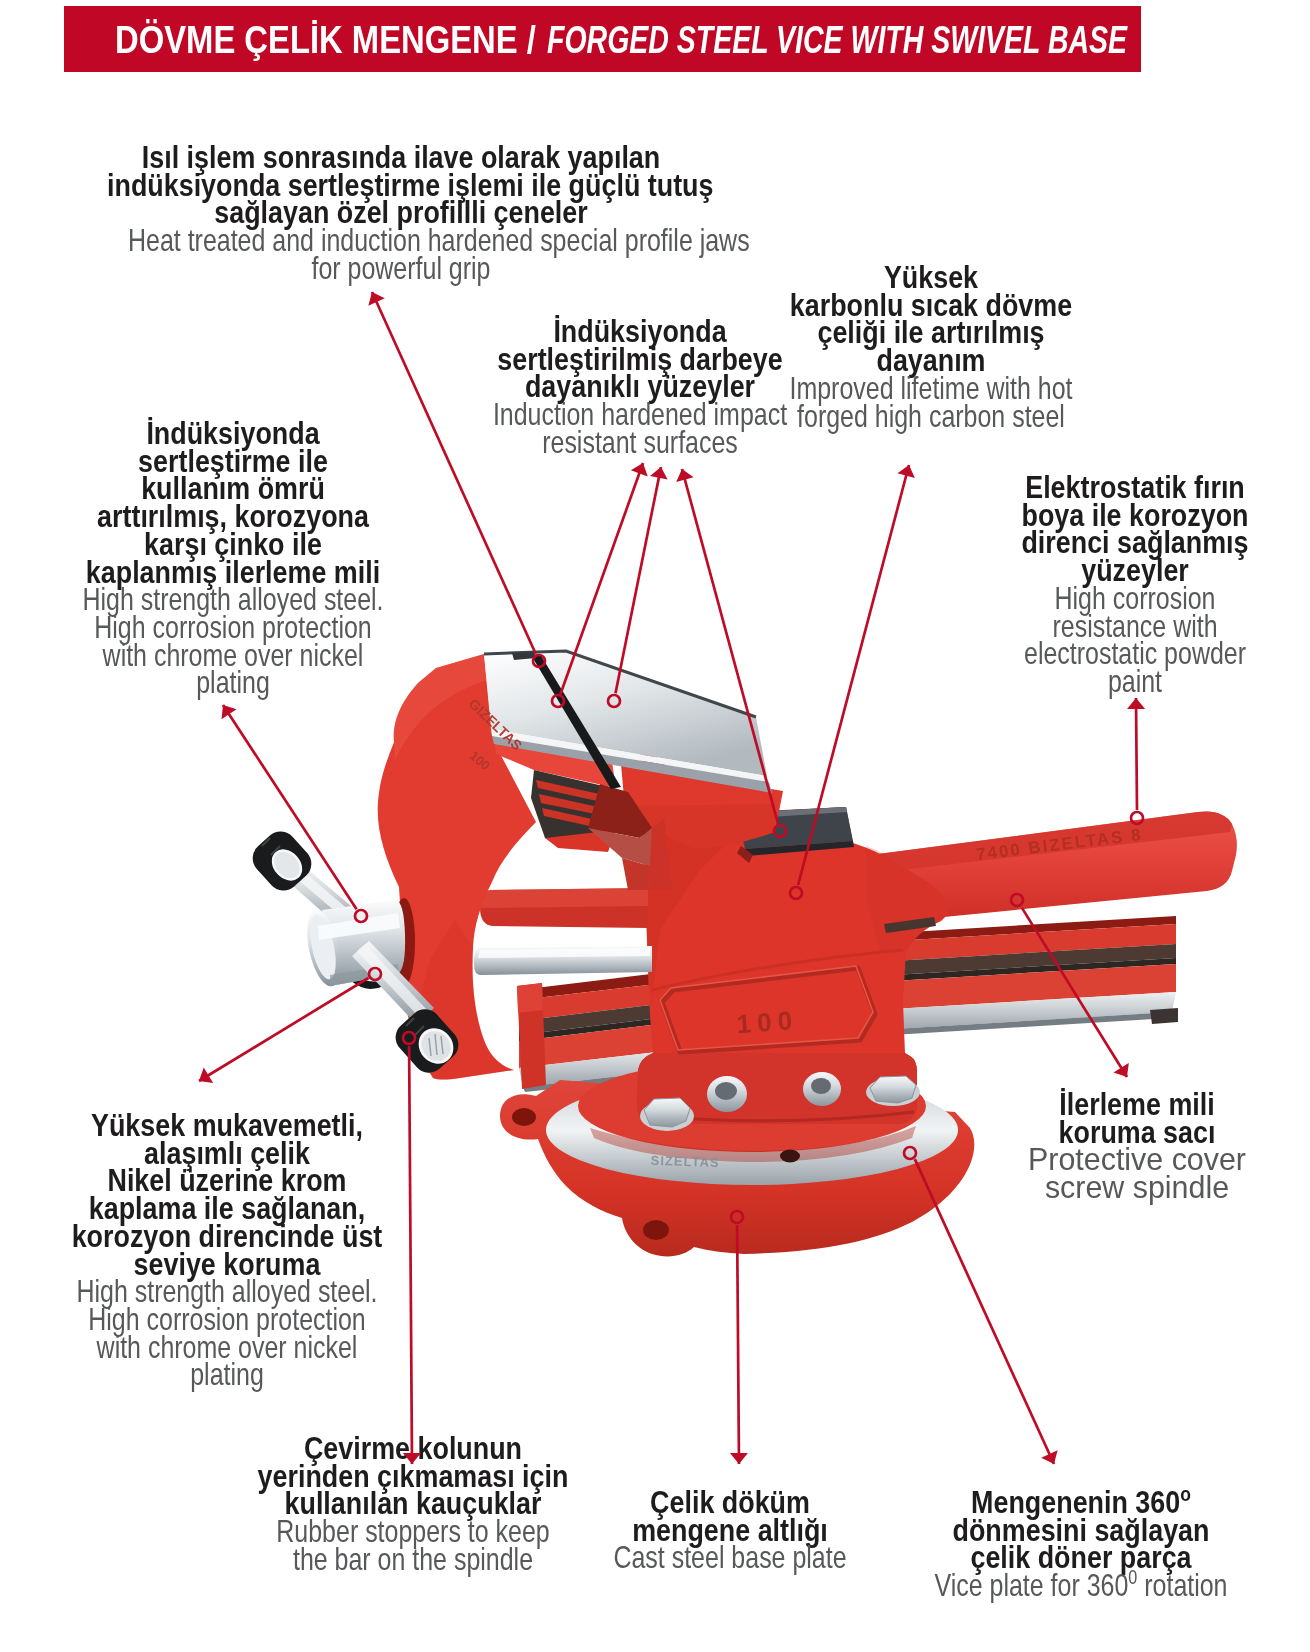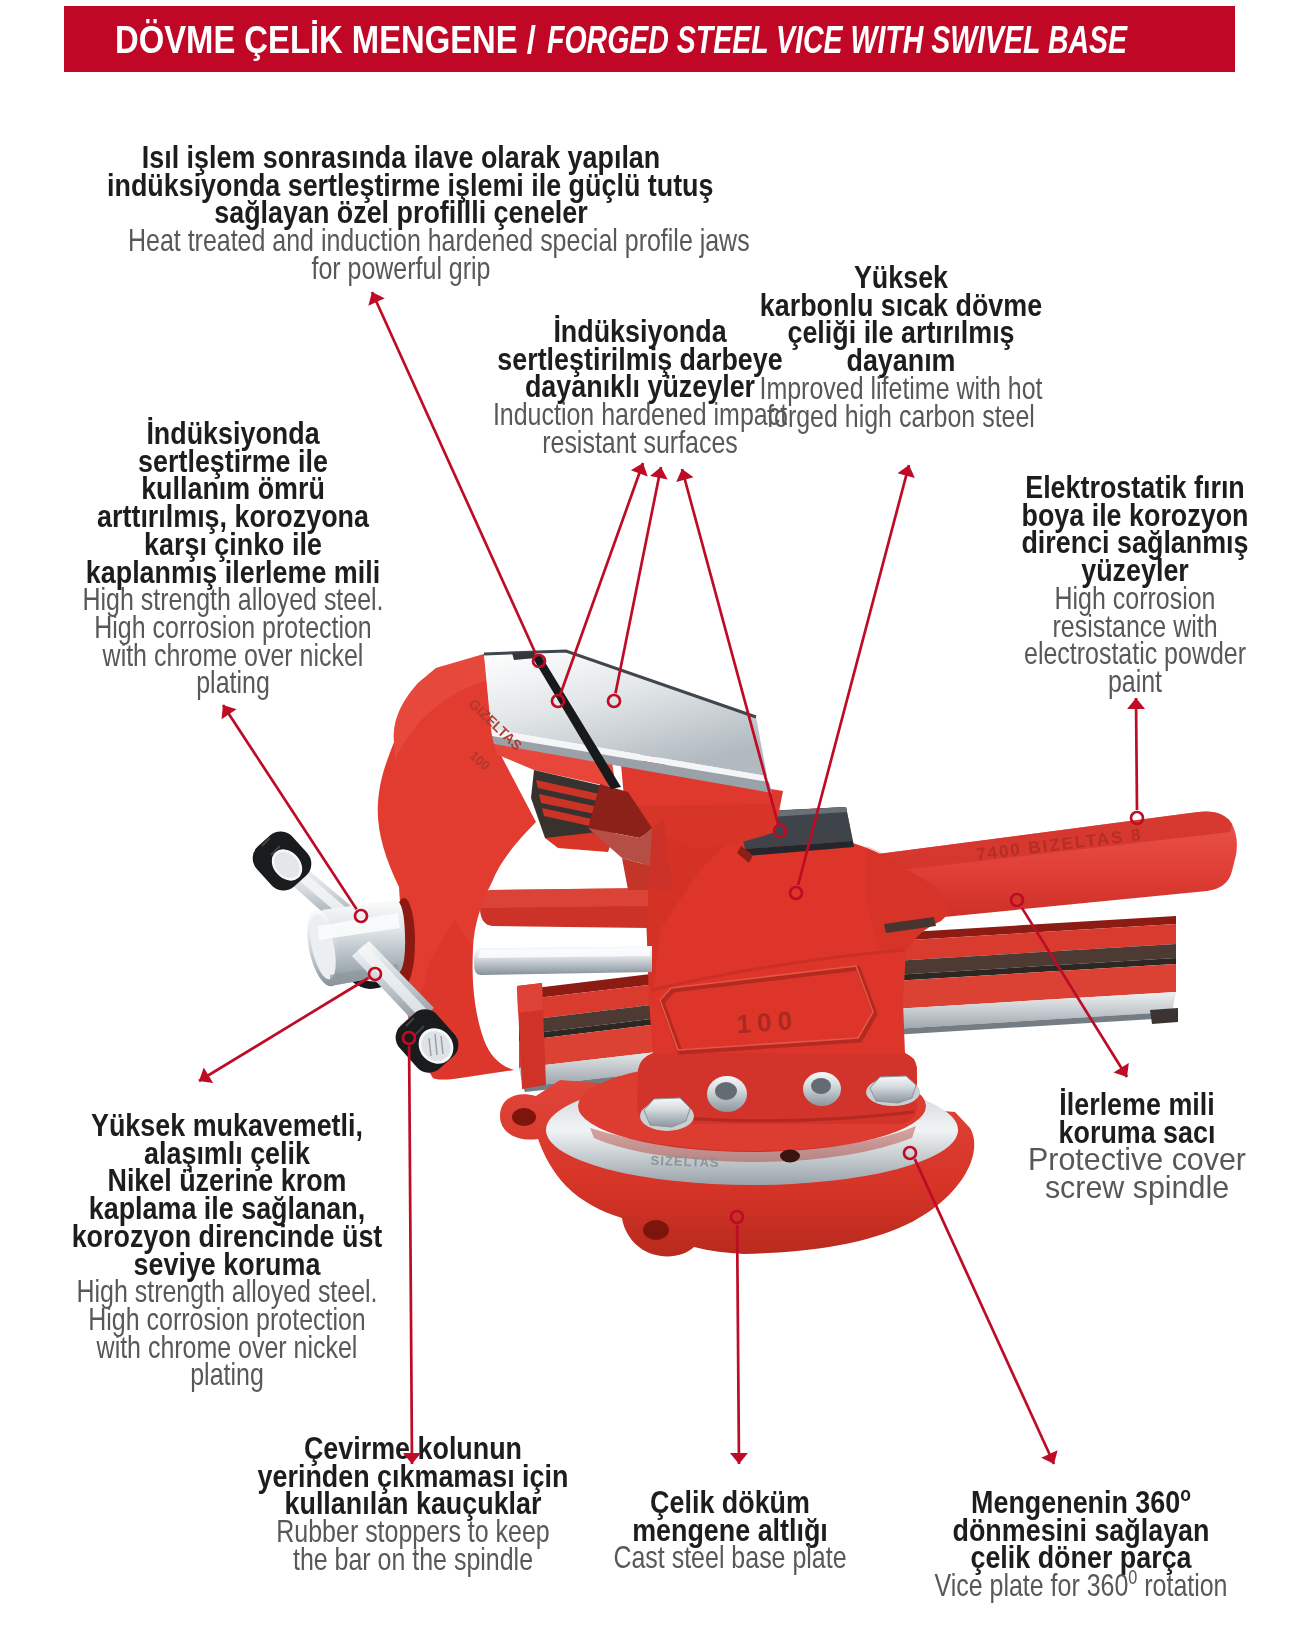--- a/index.html
+++ b/index.html
@@ -1,16 +1,16 @@
 <!DOCTYPE html>
 <html><head><meta charset="utf-8">
 <style>
 html,body{margin:0;padding:0}
 body{width:1310px;height:1652px;background:#fff;font-family:"Liberation Sans",sans-serif;position:relative;overflow:hidden}
-#banner{position:absolute;left:64px;top:6px;width:1171px;height:66px;background:#c00726}
+#banner{position:absolute;left:64px;top:6px;width:1077px;height:66px;background:#c00726}
 #banner .bt{position:absolute;left:51px;top:0;height:66px;line-height:68px;font-weight:bold;font-size:38px;color:#fff;white-space:nowrap;transform:scaleX(.863);transform-origin:left center}
 #banner .it{position:absolute;left:483px;top:0;height:66px;line-height:68px;font-style:italic;font-weight:bold;font-size:38px;color:#fff;white-space:nowrap;transform:scaleX(.75);transform-origin:left center}
 .tb{position:absolute;text-align:center;width:700px;line-height:27.7px;font-size:32px}
 .tb .b{font-weight:bold;color:#1e1c1c;transform:scaleX(.84);transform-origin:center top;white-space:nowrap}
 .tb .g{color:#57585a;transform:scaleX(.78);transform-origin:center top;white-space:nowrap}
 sup{font-size:65%;vertical-align:super;line-height:0}
 #art{position:absolute;left:0;top:0}
 </style></head>
 <body>
 <div id="banner">
@@ -21,21 +21,21 @@
 <div class="tb" style="left:51px;top:144px">
  <div class="b">Isıl işlem sonrasında ilave olarak yapılan<br>indüksiyonda sertleştirme işlemi ile güçlü tutuş<br>sağlayan özel profillli çeneler</div>
  <div class="g">Heat treated and induction hardened special profile jaws<br>for powerful grip</div>
 </div>
 
 <div class="tb" style="left:290px;top:318px">
  <div class="b">İndüksiyonda<br>sertleştirilmiş darbeye<br>dayanıklı yüzeyler</div>
  <div class="g">Induction hardened impact<br>resistant surfaces</div>
 </div>
 
-<div class="tb" style="left:551px;top:264px">
+<div class="tb" style="left:581px;top:264px">
  <div class="b">Yüksek<br>karbonlu sıcak dövme<br>çeliği ile artırılmış<br>dayanım</div>
  <div class="g">Improved lifetime with hot<br>forged high carbon steel</div>
 </div>
 
 <div class="tb" style="left:-117px;top:420px">
  <div class="b">İndüksiyonda<br>sertleştirme ile<br>kullanım ömrü<br>arttırılmış, korozyona<br>karşı çinko ile<br>kaplanmış ilerleme mili</div>
  <div class="g">High strength alloyed steel.<br>High corrosion protection<br>with chrome over nickel<br>plating</div>
 </div>
 
 <div class="tb" style="left:785px;top:474px">

